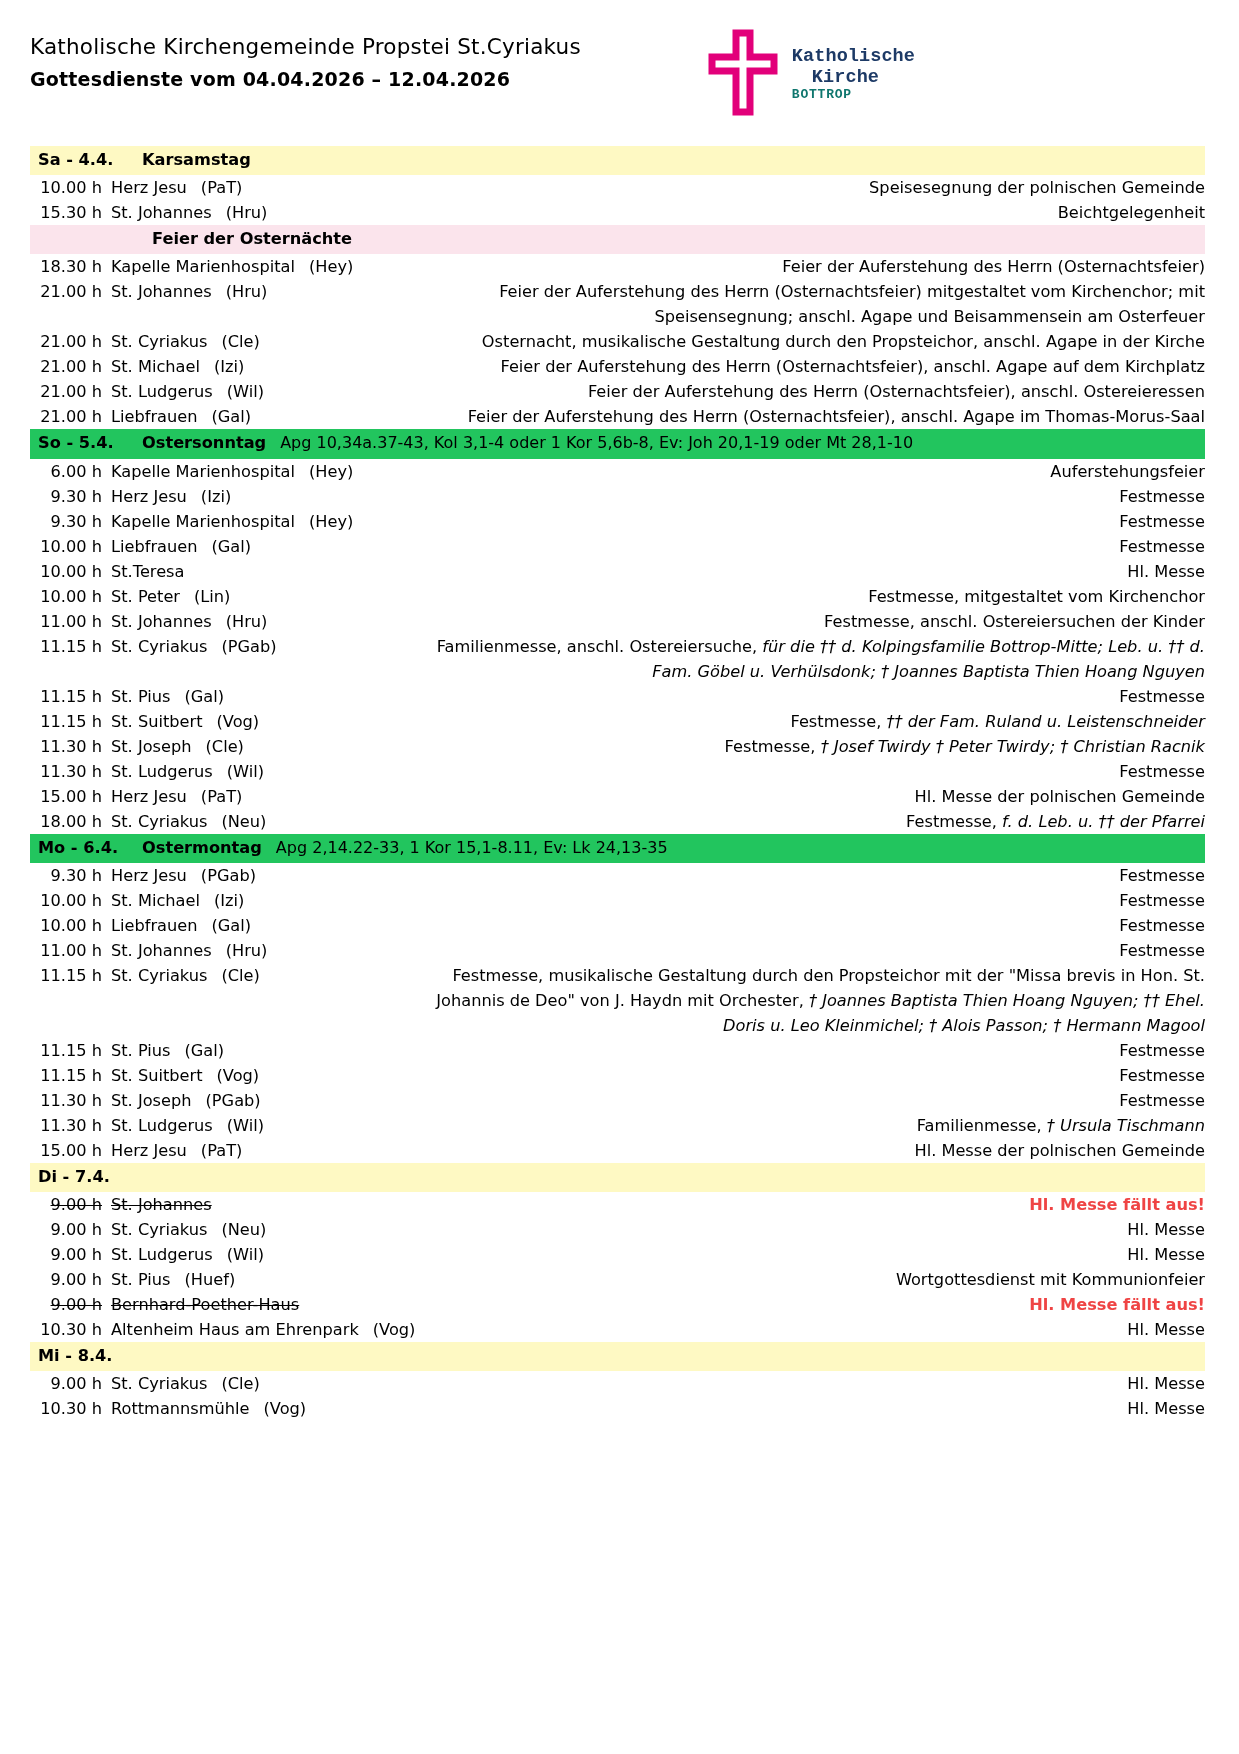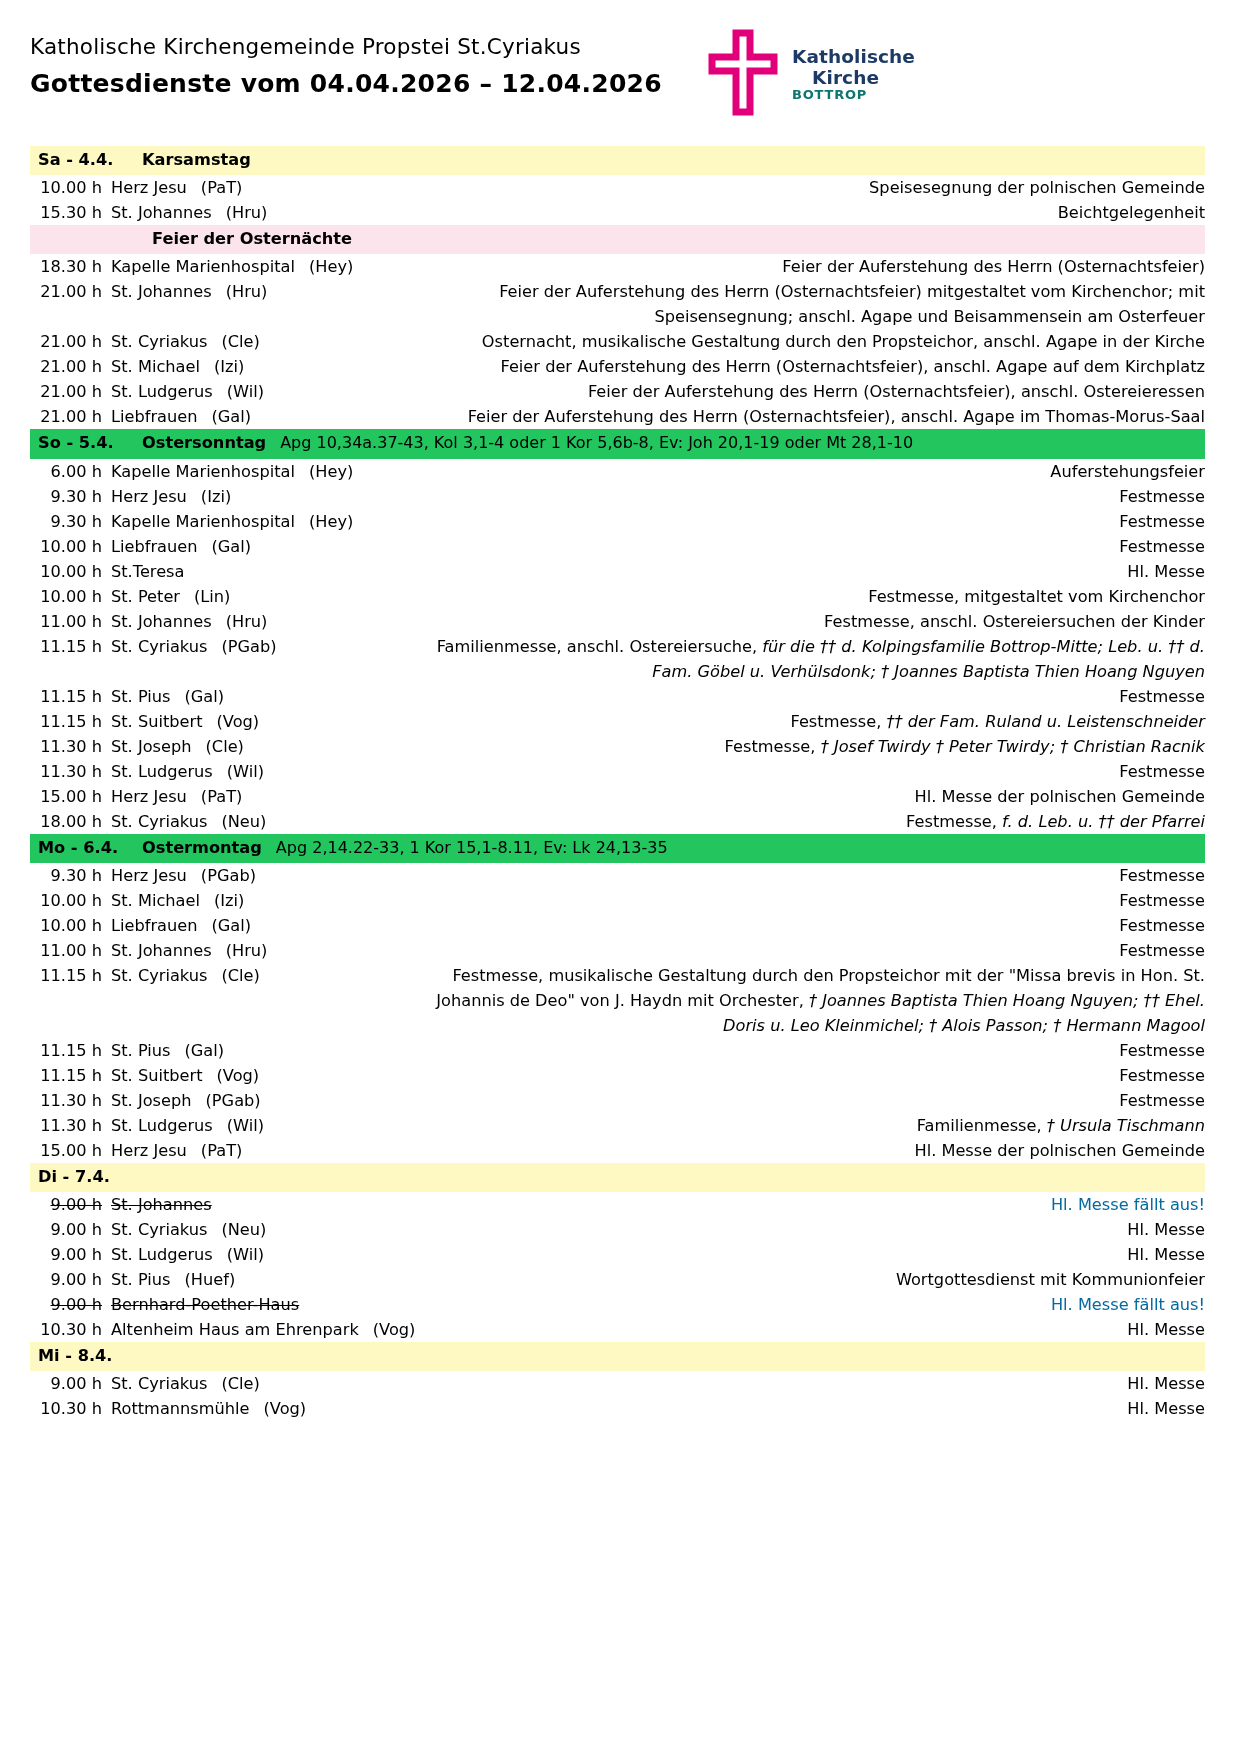--- a/index.html
+++ b/index.html
@@ -32,39 +32,40 @@
   }
   .title-block { padding-top: 6px; }
   .org-name {
     font-size: 21.5px;
     font-weight: 400;
     letter-spacing: 0.01em;
     line-height: 1.35;
     white-space: nowrap;
   }
   .doc-title {
-    font-size: 25px;
+    font-size: 19px;
     font-weight: 700;
     letter-spacing: 0.01em;
     line-height: 1.35;
     margin-top: 6px;
     white-space: nowrap;
   }
 
   .logo {
     display: flex;
     align-items: center;
     gap: 11px;
     padding-right: 46px;
     padding-top: 2px;
   }
   .logo-mark { flex: 0 0 auto; }
   .logo-words {
     line-height: 1.0;
     font-weight: 700;
+    font-family: Liberation Mono, monospace;
   }
   .logo-line1, .logo-line2 {
     color: #1d3a66;
     font-size: 18.5px;
     letter-spacing: 0.005em;
     display: block;
   }
   .logo-line2 { margin-top: 3px; margin-left: 20px; }
   .logo-line3 {
     color: #0f766e;
@@ -142,22 +143,22 @@
   }
   .row.wide-place .c-place { width: 250px; }
   .row.wide-place .c-desc  { padding-left: 0; }
 
   .row.cancelled .c-time,
   .row.cancelled .c-place {
     text-decoration: line-through;
     text-decoration-thickness: 1.4px;
   }
   .desc-cancelled {
-    color: #0369a1;
-    font-weight: 400;
+    color: #ef4444;
+    font-weight: 700;
   }
 
   .it { font-style: italic; }
 </style>
 </head>
 <body>
 
 <div class="page">
 
   <div class="masthead">

